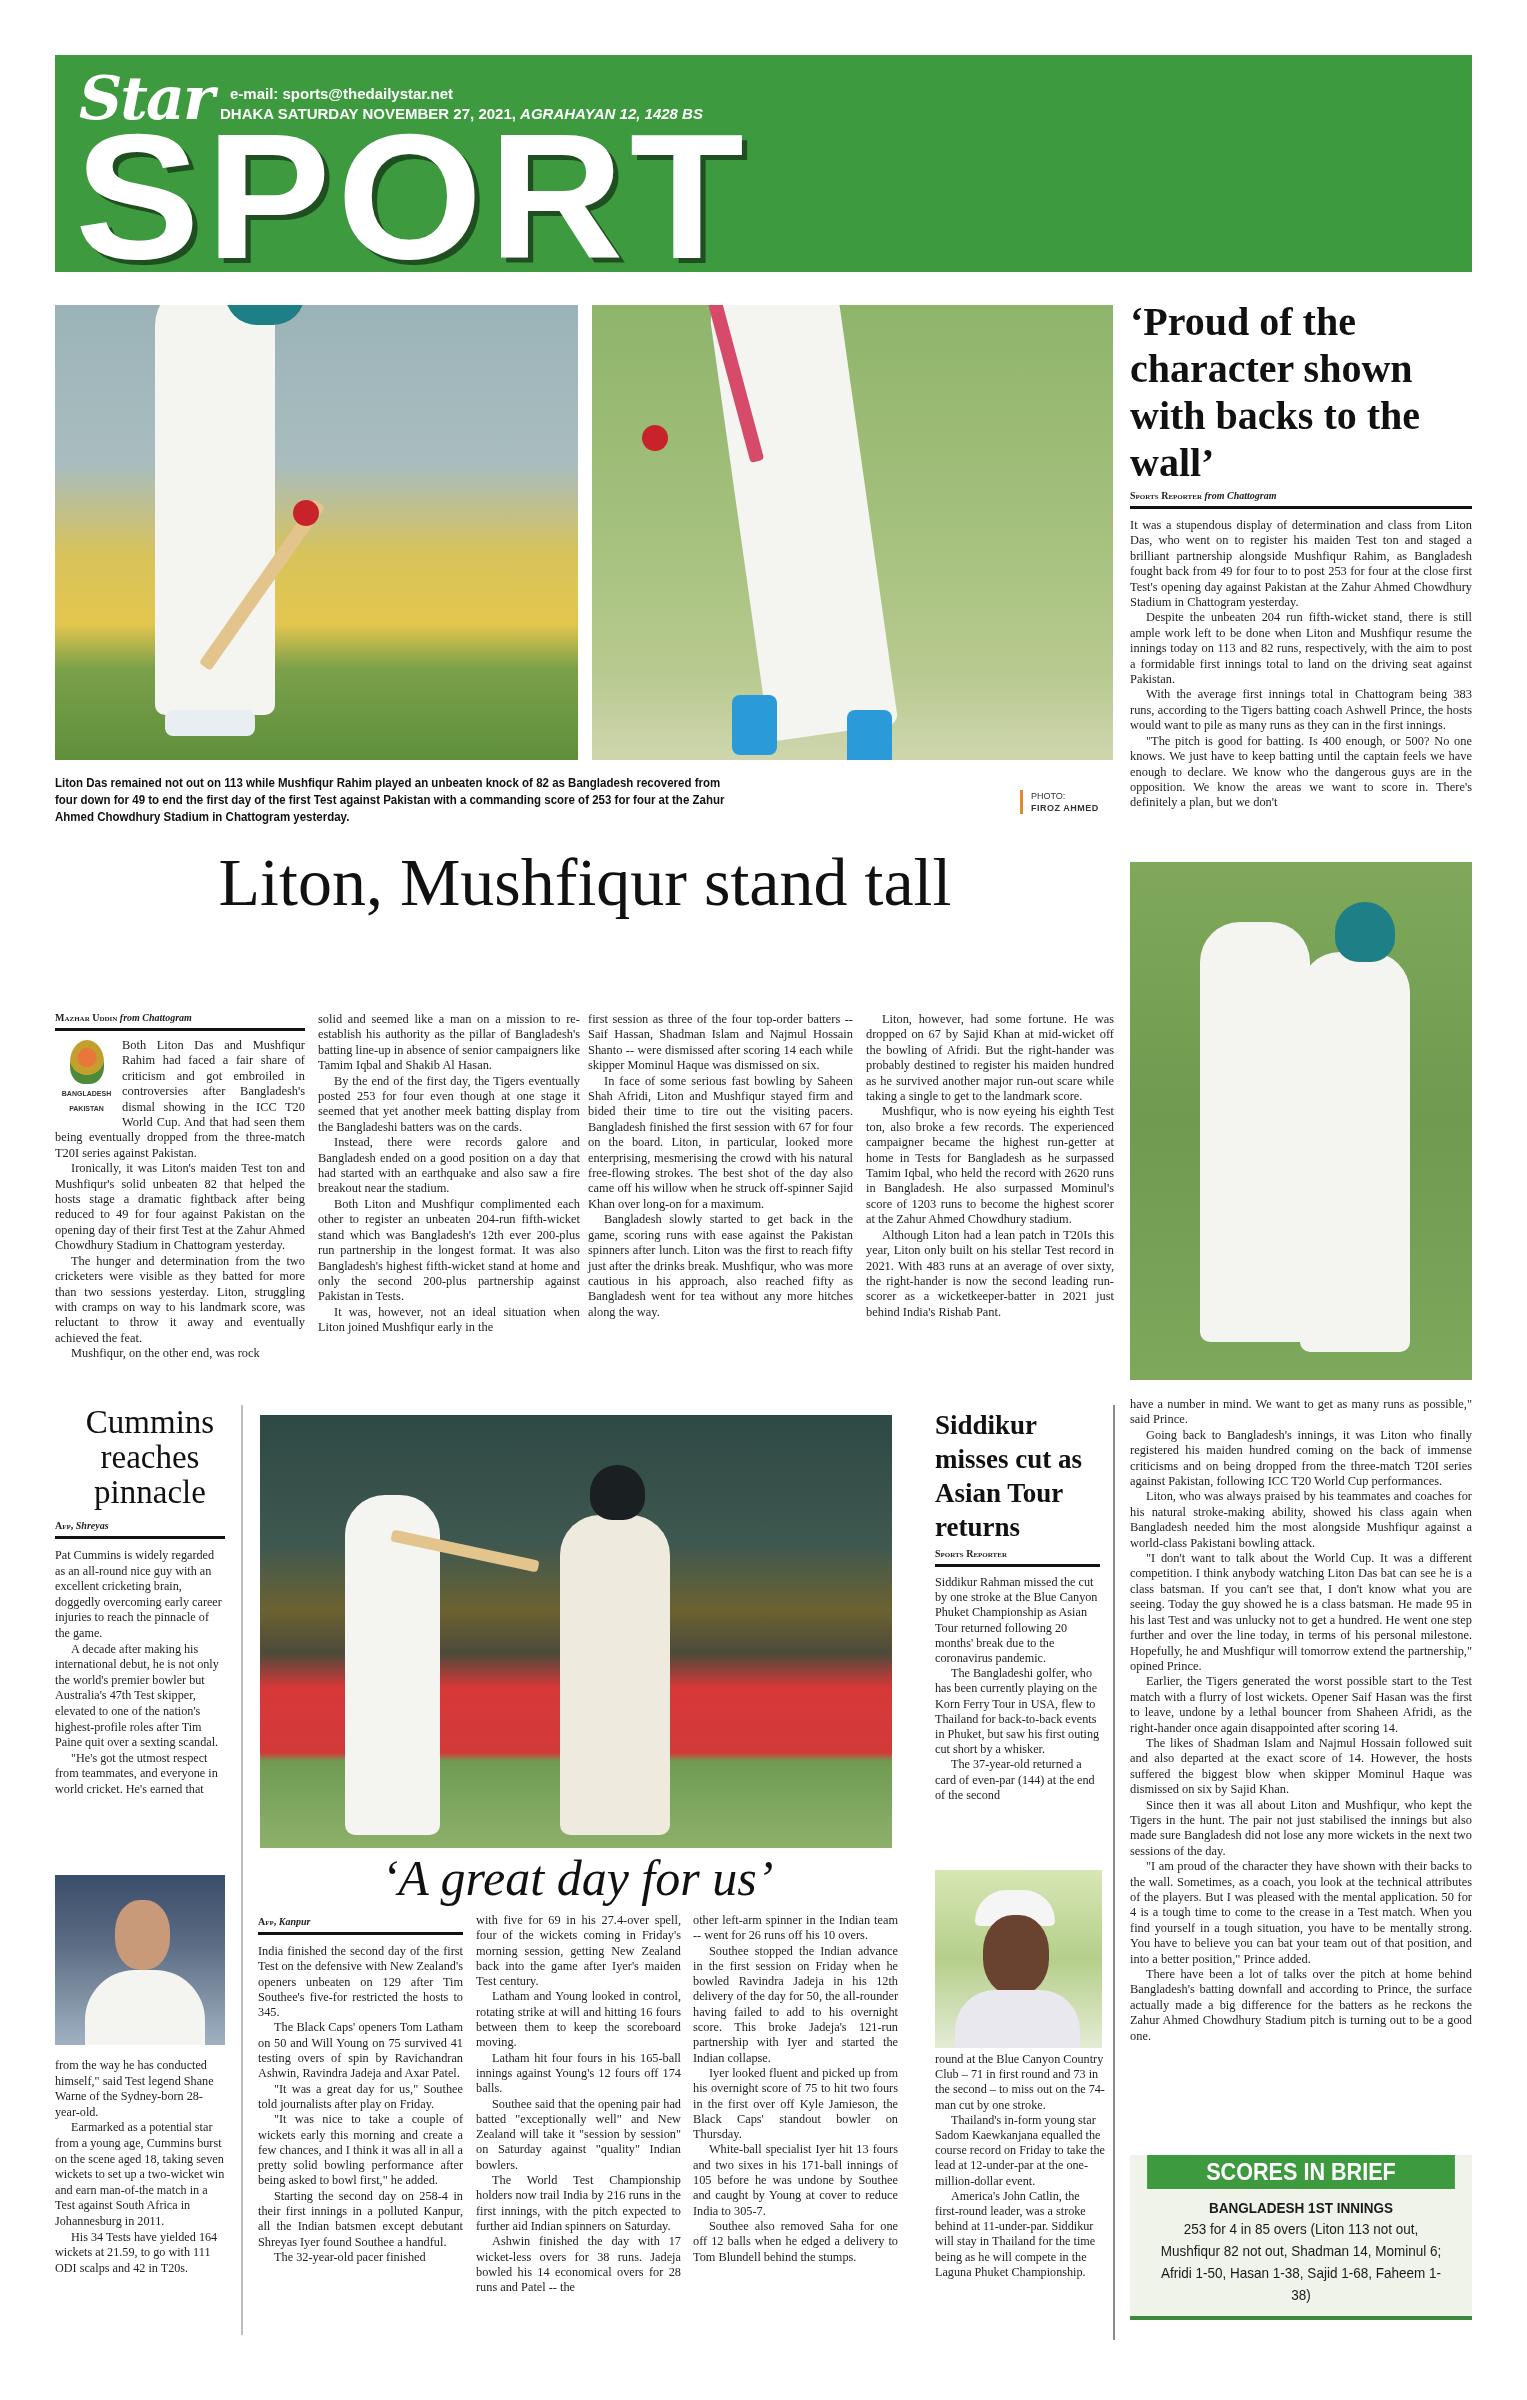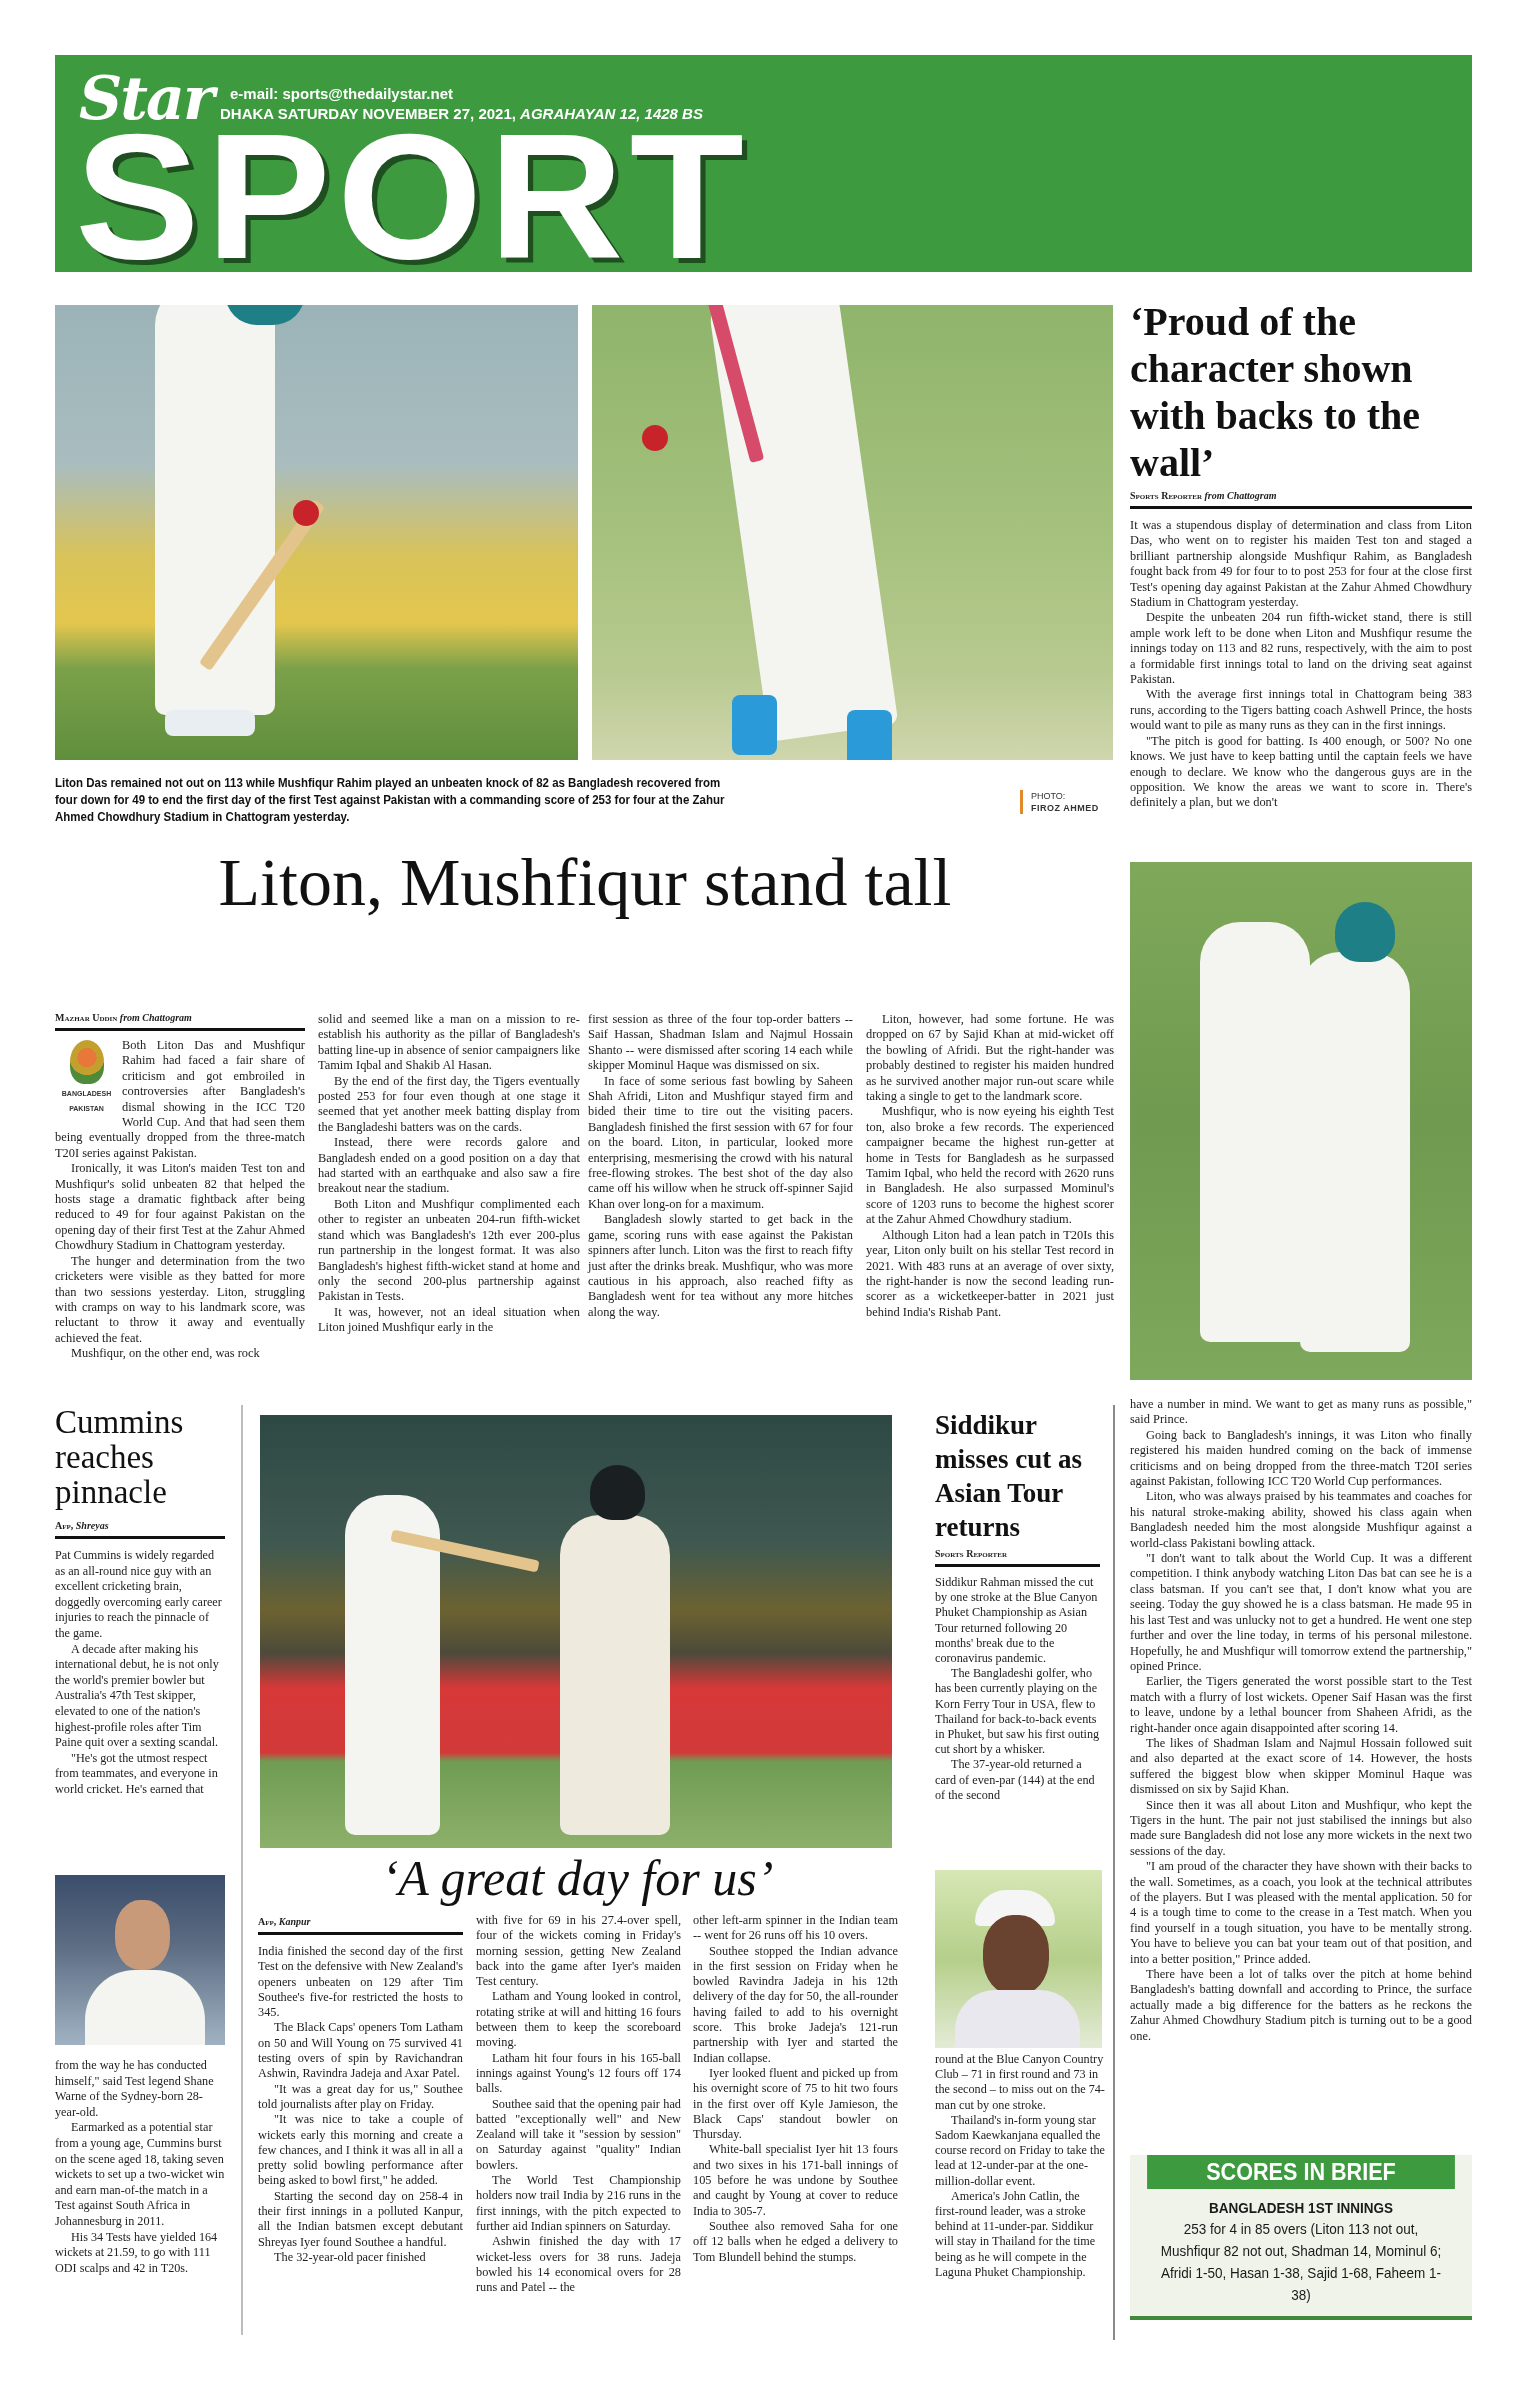--- a/index.html
+++ b/index.html
@@ -53,21 +53,21 @@
   #photo-celebrate { left: 1130px; top: 862px; width: 342px; height: 518px; background: linear-gradient(180deg,#7fa85a 0%,#6f9a4f 50%,#7ea85c 100%); }
   #right-body-2 { left: 1130px; top: 1397px; width: 342px; }
 
   
   #scores { left: 1130px; top: 2155px; width: 342px; background: #f0f3ea; border-bottom: 4px solid #3d8a3d; }
   #scores-title { background: #3d9a3f; color: #fff; text-align: center; font-family: "Liberation Sans", sans-serif; font-weight: bold; font-size: 24px; line-height: 34px; transform: scaleX(0.9); }
   #scores-sub { text-align: center; font-family: "Liberation Sans", sans-serif; font-weight: bold; font-size: 15px; margin-top: 10px; transform: scaleX(0.9); }
   #scores-text { text-align: center; font-family: "Liberation Sans", sans-serif; font-size: 15px; line-height: 22px; padding: 2px 14px 10px; transform: scaleX(0.9); }
 
   
-  #cummins-headline { left: 55px; top: 1405px; width: 190px; font-family: "Liberation Serif", serif; font-size: 33px; line-height: 35px; color: #111; }
+  #cummins-headline { left: 55px; top: 1405px; width: 190px; font-family: "Liberation Serif", serif; font-size: 33px; line-height: 35px; color: #111; text-align: center; }
   #cummins-byline { left: 55px; top: 1520px; width: 170px; }
   #cummins-body-1 { left: 55px; top: 1548px; width: 170px; font-size: 12.2px; line-height: 15.6px; text-align: left; }
   #cummins-photo { left: 55px; top: 1875px; width: 170px; height: 170px; background: linear-gradient(180deg,#3a4d6a 0%,#5b6b82 40%,#a0b2c2 100%); }
   #cummins-body-2 { left: 55px; top: 2058px; width: 170px; font-size: 12.2px; line-height: 15.6px; text-align: left; }
 
   #divider-left { left: 241px; top: 1405px; width: 2px; height: 930px; background: #bdbdbd; }
   #divider-right { left: 1113px; top: 1405px; width: 2px; height: 935px; background: #8a8a8a; }
 
   
   #nz-photo { left: 260px; top: 1415px; width: 632px; height: 433px; background: linear-gradient(180deg,#2e4844 0%,#3f5850 30%,#6c6231 45%,#4c4a3a 55%,#d73838 63%,#d23a3a 78%,#6f9c52 80%,#8db06a 100%); }

